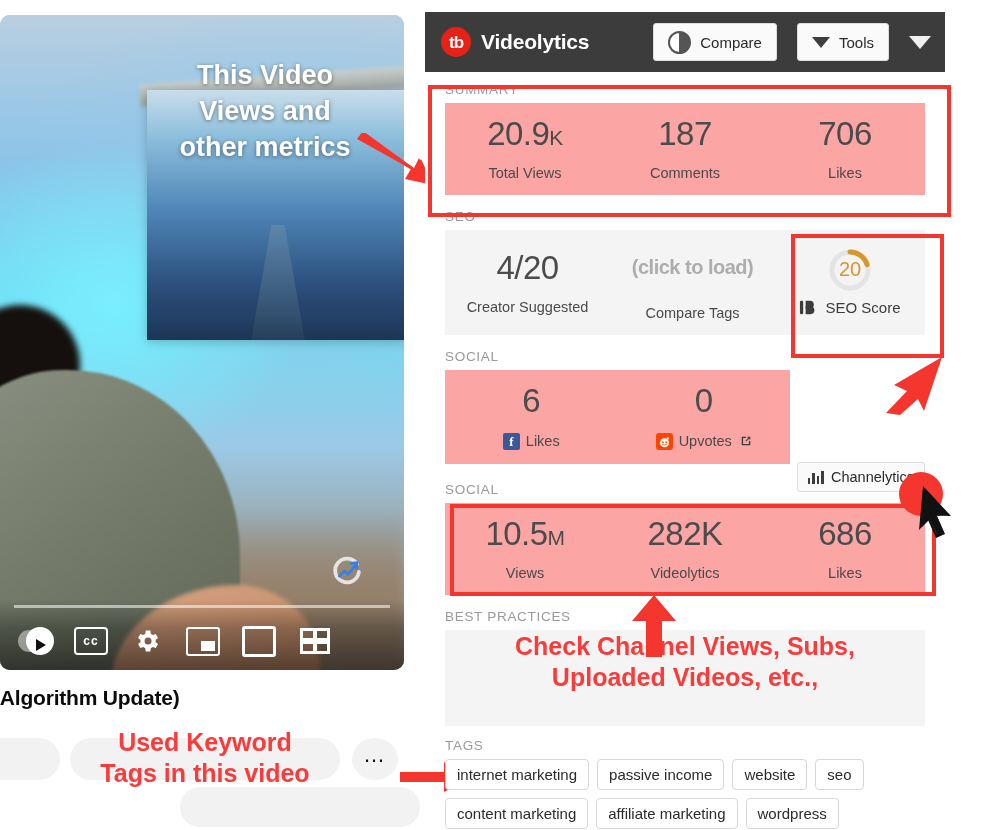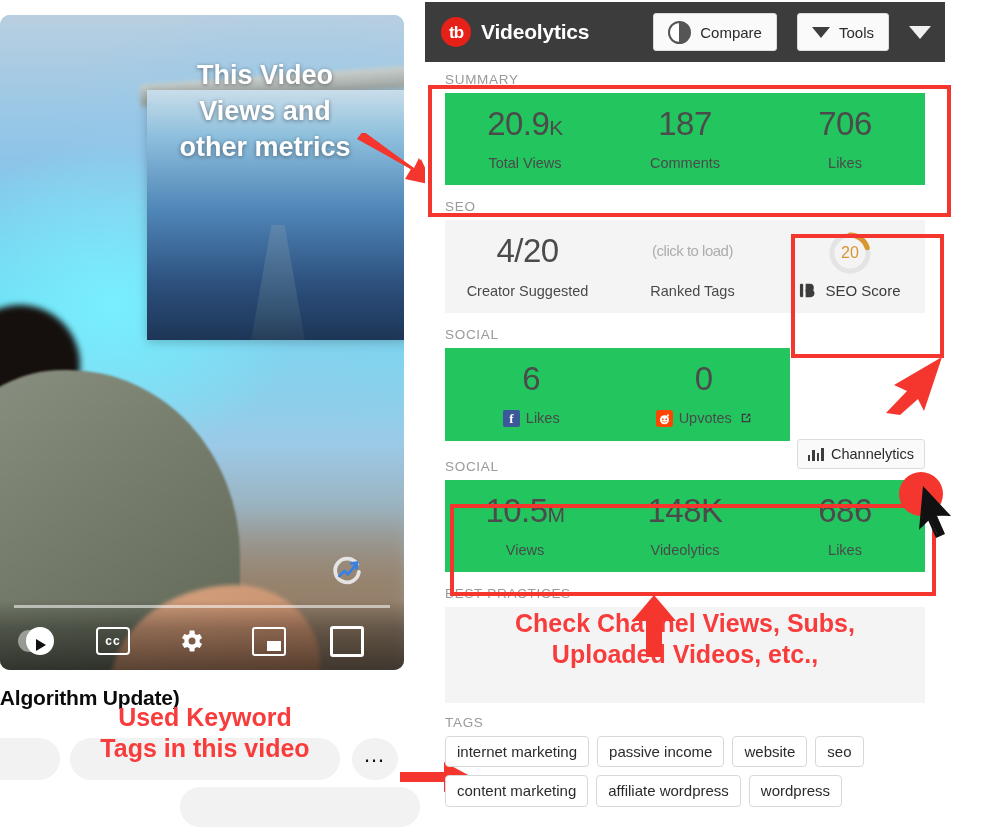--- a/index.html
+++ b/index.html
@@ -70,21 +70,21 @@
     position:absolute;left:150px;top:58px;width:230px;
     color:#fff;font-size:27px;font-weight:700;line-height:1.33;text-align:center;
     text-shadow:0 1px 4px rgba(0,0,0,.45);
   }
   .yt-arrow1{position:absolute;left:355px;top:133px;width:80px;height:58px;}
   .ctrl-bar{
     position:absolute;left:0;bottom:0;width:100%;height:70px;
     background:linear-gradient(180deg,rgba(0,0,0,0) 0%,rgba(0,0,0,.30) 40%,rgba(0,0,0,.55) 100%);
   }
   .progress{position:absolute;left:14px;right:14px;bottom:62px;height:3px;background:rgba(255,255,255,.55);}
-  .ctrls{position:absolute;left:18px;bottom:12px;display:flex;align-items:flex-start;gap:44px;}
+  .ctrls{position:absolute;left:18px;bottom:12px;display:flex;align-items:flex-start;gap:22px;}
   .ctrl{width:34px;height:34px;display:flex;align-items:center;justify-content:center;color:#fff;}
   .auto-toggle{width:46px;height:22px;border-radius:11px;background:rgba(255,255,255,.45);position:relative;}
   .auto-toggle:after{
     content:"";position:absolute;right:-2px;top:-3px;width:28px;height:28px;border-radius:50%;
     background:#fff;
   }
   .auto-toggle .tri{
     position:absolute;right:6px;top:9px;width:0;height:0;z-index:2;
     border-left:10px solid #111;border-top:6px solid transparent;border-bottom:6px solid transparent;
   }
@@ -106,65 +106,65 @@
     letter-spacing:-.2px;
   }
   .action-row{position:absolute;left:0;top:735px;width:420px;height:62px;}
   .pill{position:absolute;background:#f2f2f2;border-radius:22px;height:42px;}
   .pill-dislike{left:-60px;top:3px;width:120px;}
   .pill-mid{left:70px;top:3px;width:270px;}
   .pill-more{left:352px;top:3px;width:46px;border-radius:50%;display:flex;align-items:center;justify-content:center;}
   .pill-more .dots{font-size:22px;color:#0f0f0f;letter-spacing:2px;line-height:0;padding-bottom:8px;}
   .pill-bottom{position:absolute;left:180px;top:52px;width:240px;height:40px;background:#f2f2f2;border-radius:22px;}
   .yt-anno2{
-    position:absolute;left:55px;top:702px;width:300px;text-align:center;
+    position:absolute;left:55px;top:727px;width:300px;text-align:center;
     color:#f83b3b;font-size:25px;font-weight:700;line-height:1.22;
   }
   .yt-arrow2{position:absolute;left:400px;top:760px;width:72px;height:34px;}
 
   
-  .vl{position:absolute;left:425px;top:2px;width:520px;height:722px;background:#fff;}
+  .vl{position:absolute;left:425px;top:12px;width:520px;height:722px;background:#fff;}
   .vl-head{
     height:60px;background:#3c3c3c;display:flex;align-items:center;padding:0 14px 0 16px;gap:10px;
   }
   .tb-logo{
     width:30px;height:30px;border-radius:50%;background:#e62117;
     display:flex;align-items:center;justify-content:center;flex:0 0 auto;
   }
   .tb-logo .g{color:#fff;font-size:17px;font-weight:700;line-height:1;letter-spacing:-1px;}
   .vl-title{color:#fff;font-size:21px;font-weight:700;letter-spacing:-.2px;}
   .vl-head-spacer{flex:1;}
   .hbtn{
     background:#fafafa;border:1px solid #dcdcdc;border-radius:3px;height:36px;
     display:flex;align-items:center;gap:9px;padding:0 14px;color:#2a2a2a;font-size:15px;
   }
   .hbtn .lbl{line-height:1;}
   .contrast-ico{width:19px;height:19px;border-radius:50%;border:2px solid #555;background:linear-gradient(90deg,#fff 50%,#555 50%);}
   .caret{width:0;height:0;border-left:9px solid transparent;border-right:9px solid transparent;border-top:11px solid #3e3e3e;}
   .caret-white{width:0;height:0;border-left:11px solid transparent;border-right:11px solid transparent;border-top:13px solid #f0f0f0;margin-left:10px;}
   .sec{padding:10px 20px 0 20px;position:relative;}
   .sec-label{color:#9a9a9a;font-size:13.5px;letter-spacing:.7px;font-weight:400;margin-bottom:6px;}
-  .stat-card{background:#22c55e;display:flex;align-items:center;padding:12px 0 14px 0;}
+  .stat-card{background:#fca5a5;display:flex;align-items:center;padding:12px 0 14px 0;}
   .stat{flex:1;text-align:center;}
   .stat .num{font-size:33px;font-weight:500;color:#4b4b4b;line-height:1.16;letter-spacing:-.5px;}
   .stat .num .suf{font-size:21px;font-weight:500;}
   .stat .cap{font-size:14.5px;color:#4a4a4a;margin-top:12px;text-align:center;}
-  .stat .num.muted{font-size:15px;color:#adadad;font-weight:400;line-height:2.55;}
+  .stat .num.muted{font-size:20px;color:#adadad;font-weight:700;line-height:2.55;}
   .icon-cap{display:flex;align-items:center;justify-content:center;gap:6px;font-size:14.5px;color:#3c3c3c;}
   .fb-ico{width:17px;height:17px;background:#3b5998;border-radius:2px;color:#fff;font-size:13px;font-weight:700;
           display:flex;align-items:flex-end;justify-content:center;line-height:1.15;font-family:"Liberation Serif",serif;}
   .rd-ico{width:17px;height:17px;background:#ff4500;border-radius:3px;display:flex;align-items:center;justify-content:center;}
   .ext-ico{width:12px;height:12px;margin-left:2px;}
 
   .seo-row{display:flex;align-items:stretch;}
   .seo-left{flex:1;background:#f4f4f4;display:flex;align-items:center;padding:12px 0 14px 0;}
   .seo-score-box{width:150px;background:#f4f4f4;display:flex;flex-direction:column;align-items:center;justify-content:center;padding:8px 0 10px 0;}
   .gauge{width:46px;height:46px;position:relative;margin-bottom:5px;}
   .gauge .val{position:absolute;inset:0;display:flex;align-items:center;justify-content:center;
-               font-size:16px;font-weight:500;color:#d8962f;}
+               font-size:20px;font-weight:500;color:#d8962f;}
   .seo-score-lbl{display:flex;align-items:center;gap:7px;font-size:15px;color:#3c3c3c;}
   .tb-mini{width:19px;height:19px;}
 
   .channelytics-btn{
     position:absolute;right:20px;top:-2px;background:#fafafa;border:1px solid #dcdcdc;border-radius:3px;
     height:28px;display:flex;align-items:center;gap:7px;padding:0 10px;font-size:14.5px;color:#2a2a2a;z-index:6;
   }
   .bars-ico{width:16px;height:14px;display:flex;align-items:flex-end;gap:2px;}
   .bars-ico i{display:block;width:3px;background:#3c3c3c;}
 
@@ -307,21 +307,21 @@
     <div class="sec" style="padding-top:14px;">
       <div class="sec-label">SEO</div>
       <div class="seo-row">
         <div class="seo-left">
           <div class="stat">
             <div class="num">4/20</div>
             <div class="cap">Creator Suggested</div>
           </div>
           <div class="stat">
             <div class="num muted">(click to load)</div>
-            <div class="cap">Ranked Tags</div>
+            <div class="cap">Compare Tags</div>
           </div>
         </div>
         <div class="seo-score-box">
           <div class="gauge">
             <svg viewBox="0 0 46 46" width="46" height="46">
               <circle cx="23" cy="23" r="18" fill="none" stroke="#e4e4e4" stroke-width="5"></circle>
               <circle id="gaugeArc" cx="23" cy="23" r="18" fill="none" stroke="#d8962f" stroke-width="5" stroke-linecap="round" transform="rotate(-90 23 23)" stroke-dasharray="22.62 113.10"></circle>
             </svg>
             <div class="val">20</div>
           </div>
@@ -379,21 +379,21 @@
         </span>
         <span>Channelytics</span>
       </div>
       <div class="sec-label">SOCIAL</div>
       <div class="stat-card">
         <div class="stat">
           <div class="num"><span>10.5</span><span class="suf">M</span></div>
           <div class="cap">Views</div>
         </div>
         <div class="stat">
-          <div class="num"><span>148K</span><span class="suf"></span></div>
+          <div class="num"><span>282K</span><span class="suf"></span></div>
           <div class="cap">Videolytics</div>
         </div>
         <div class="stat">
           <div class="num"><span>686</span><span class="suf"></span></div>
           <div class="cap">Likes</div>
         </div>
       </div>
     </div>
 
     <div class="sec" style="padding-top:14px;">
@@ -404,21 +404,21 @@
     </div>
 
     <div class="sec" style="padding-top:12px;">
       <div class="sec-label">TAGS</div>
       <div class="tags-wrap" id="tagsWrap">
           <div class="tag">internet marketing</div>
           <div class="tag">passive income</div>
           <div class="tag">website</div>
           <div class="tag">seo</div>
           <div class="tag">content marketing</div>
-          <div class="tag">affiliate wordpress</div>
+          <div class="tag">affiliate marketing</div>
           <div class="tag">wordpress</div>
         </div>
     </div>
   </div>
 
   <div class="hl" style="left:428px;top:85px;width:515px;height:124px;"></div>
   <div class="hl" style="left:791px;top:234px;width:145px;height:116px;"></div>
   <div class="hl" style="left:450px;top:504px;width:478px;height:84px;"></div>
 
   <svg class="ovl" style="left:880px;top:355px;width:70px;height:62px;" viewBox="0 0 70 62">

